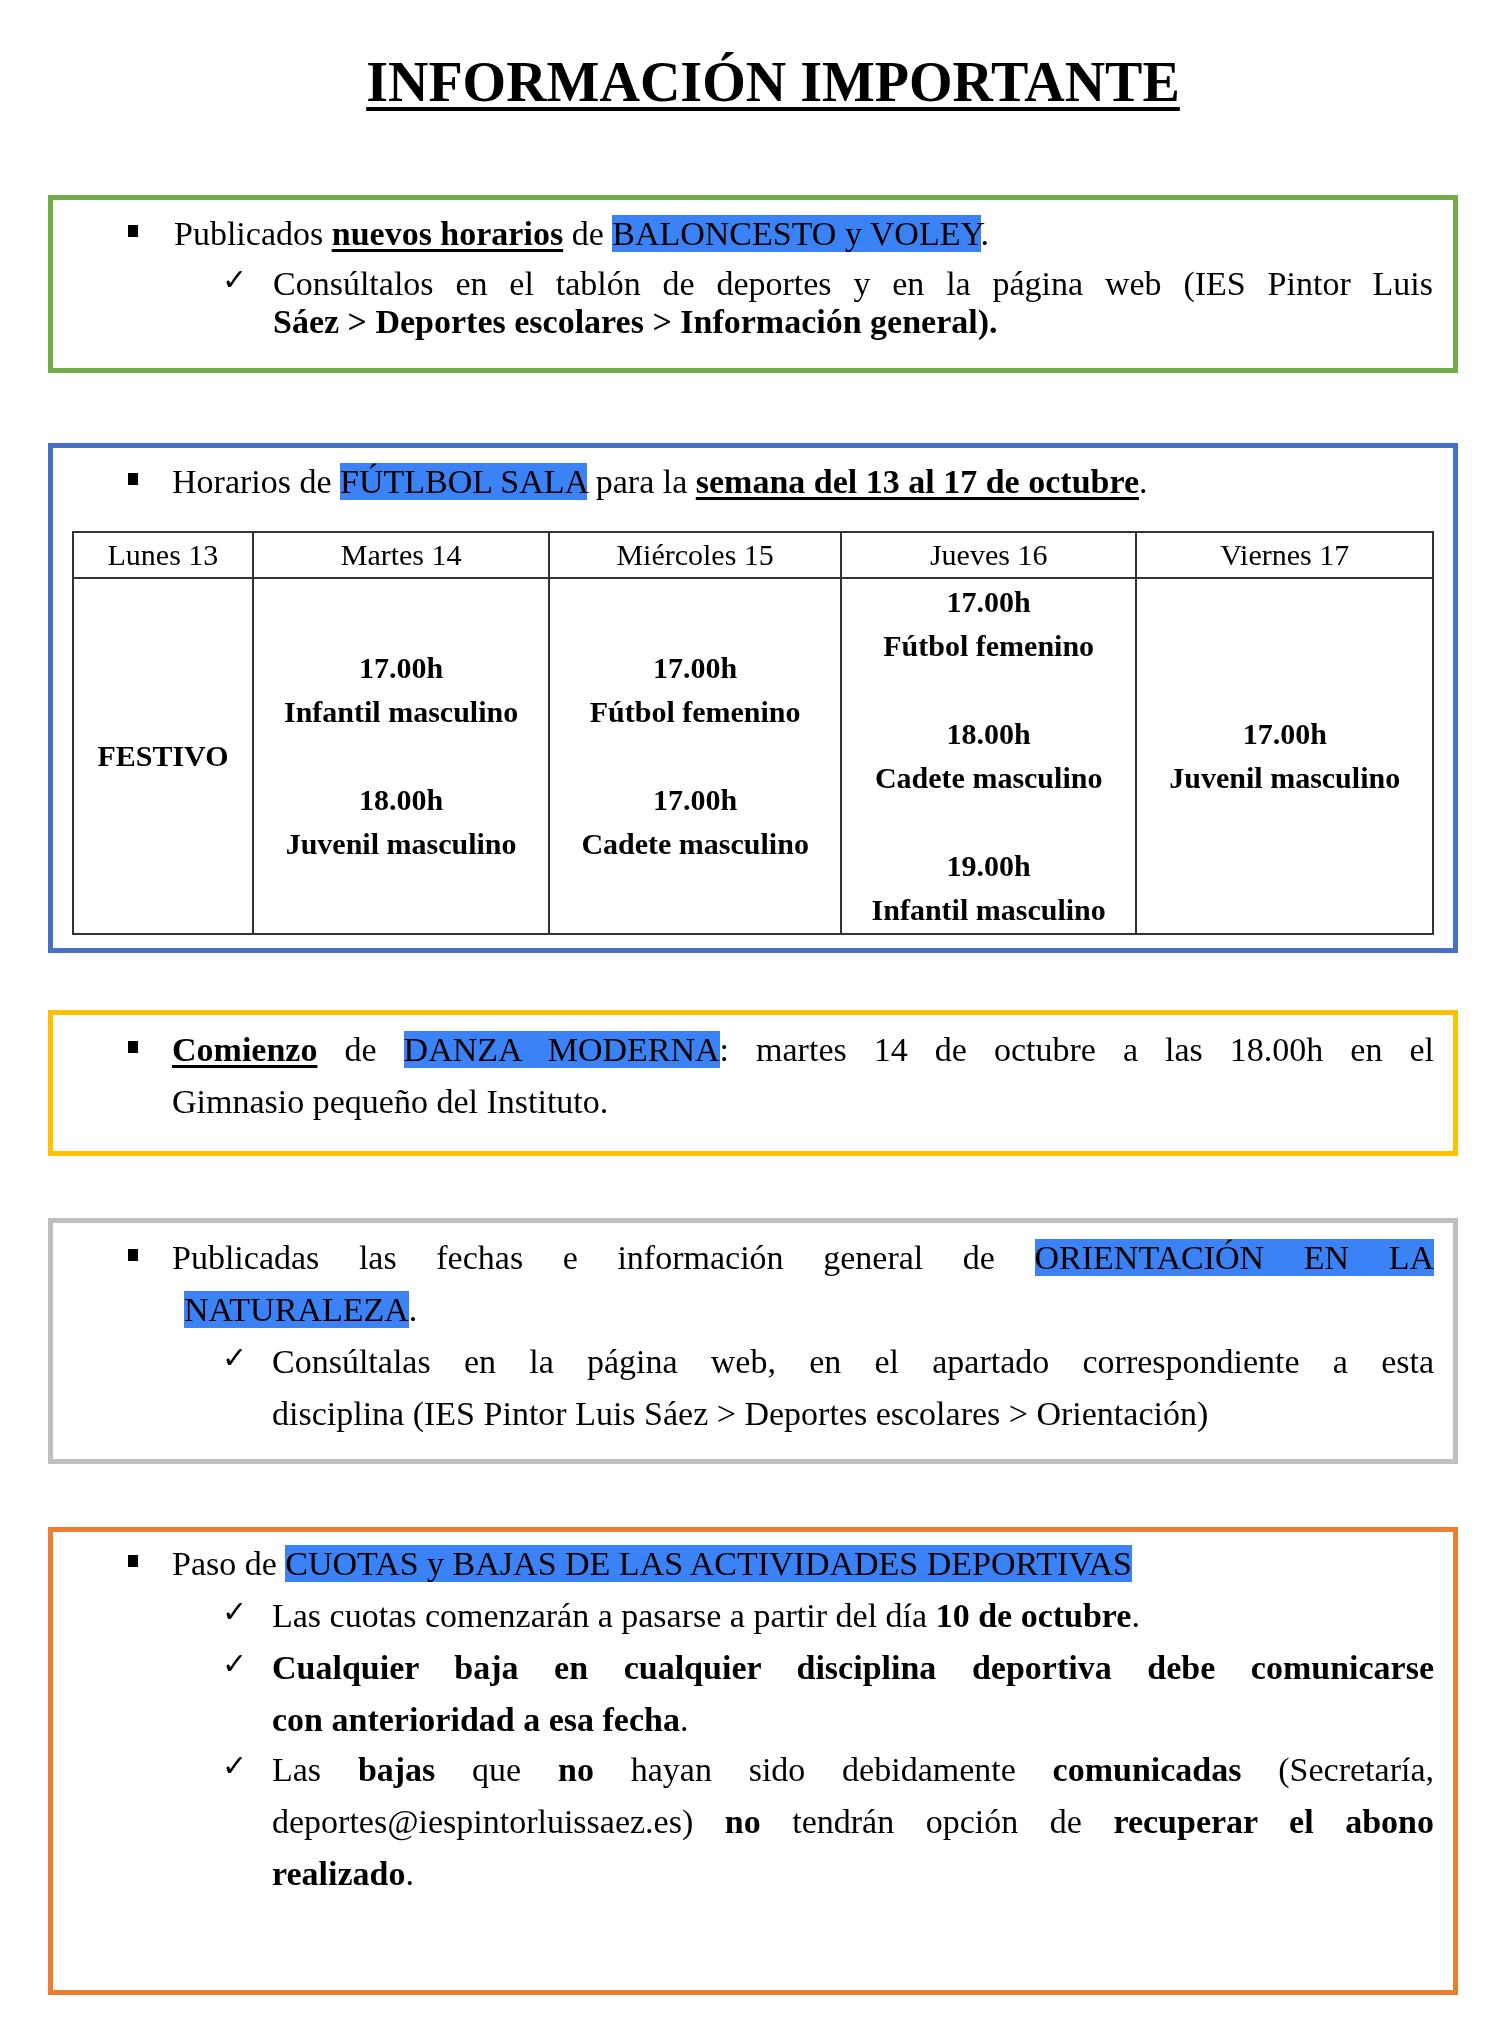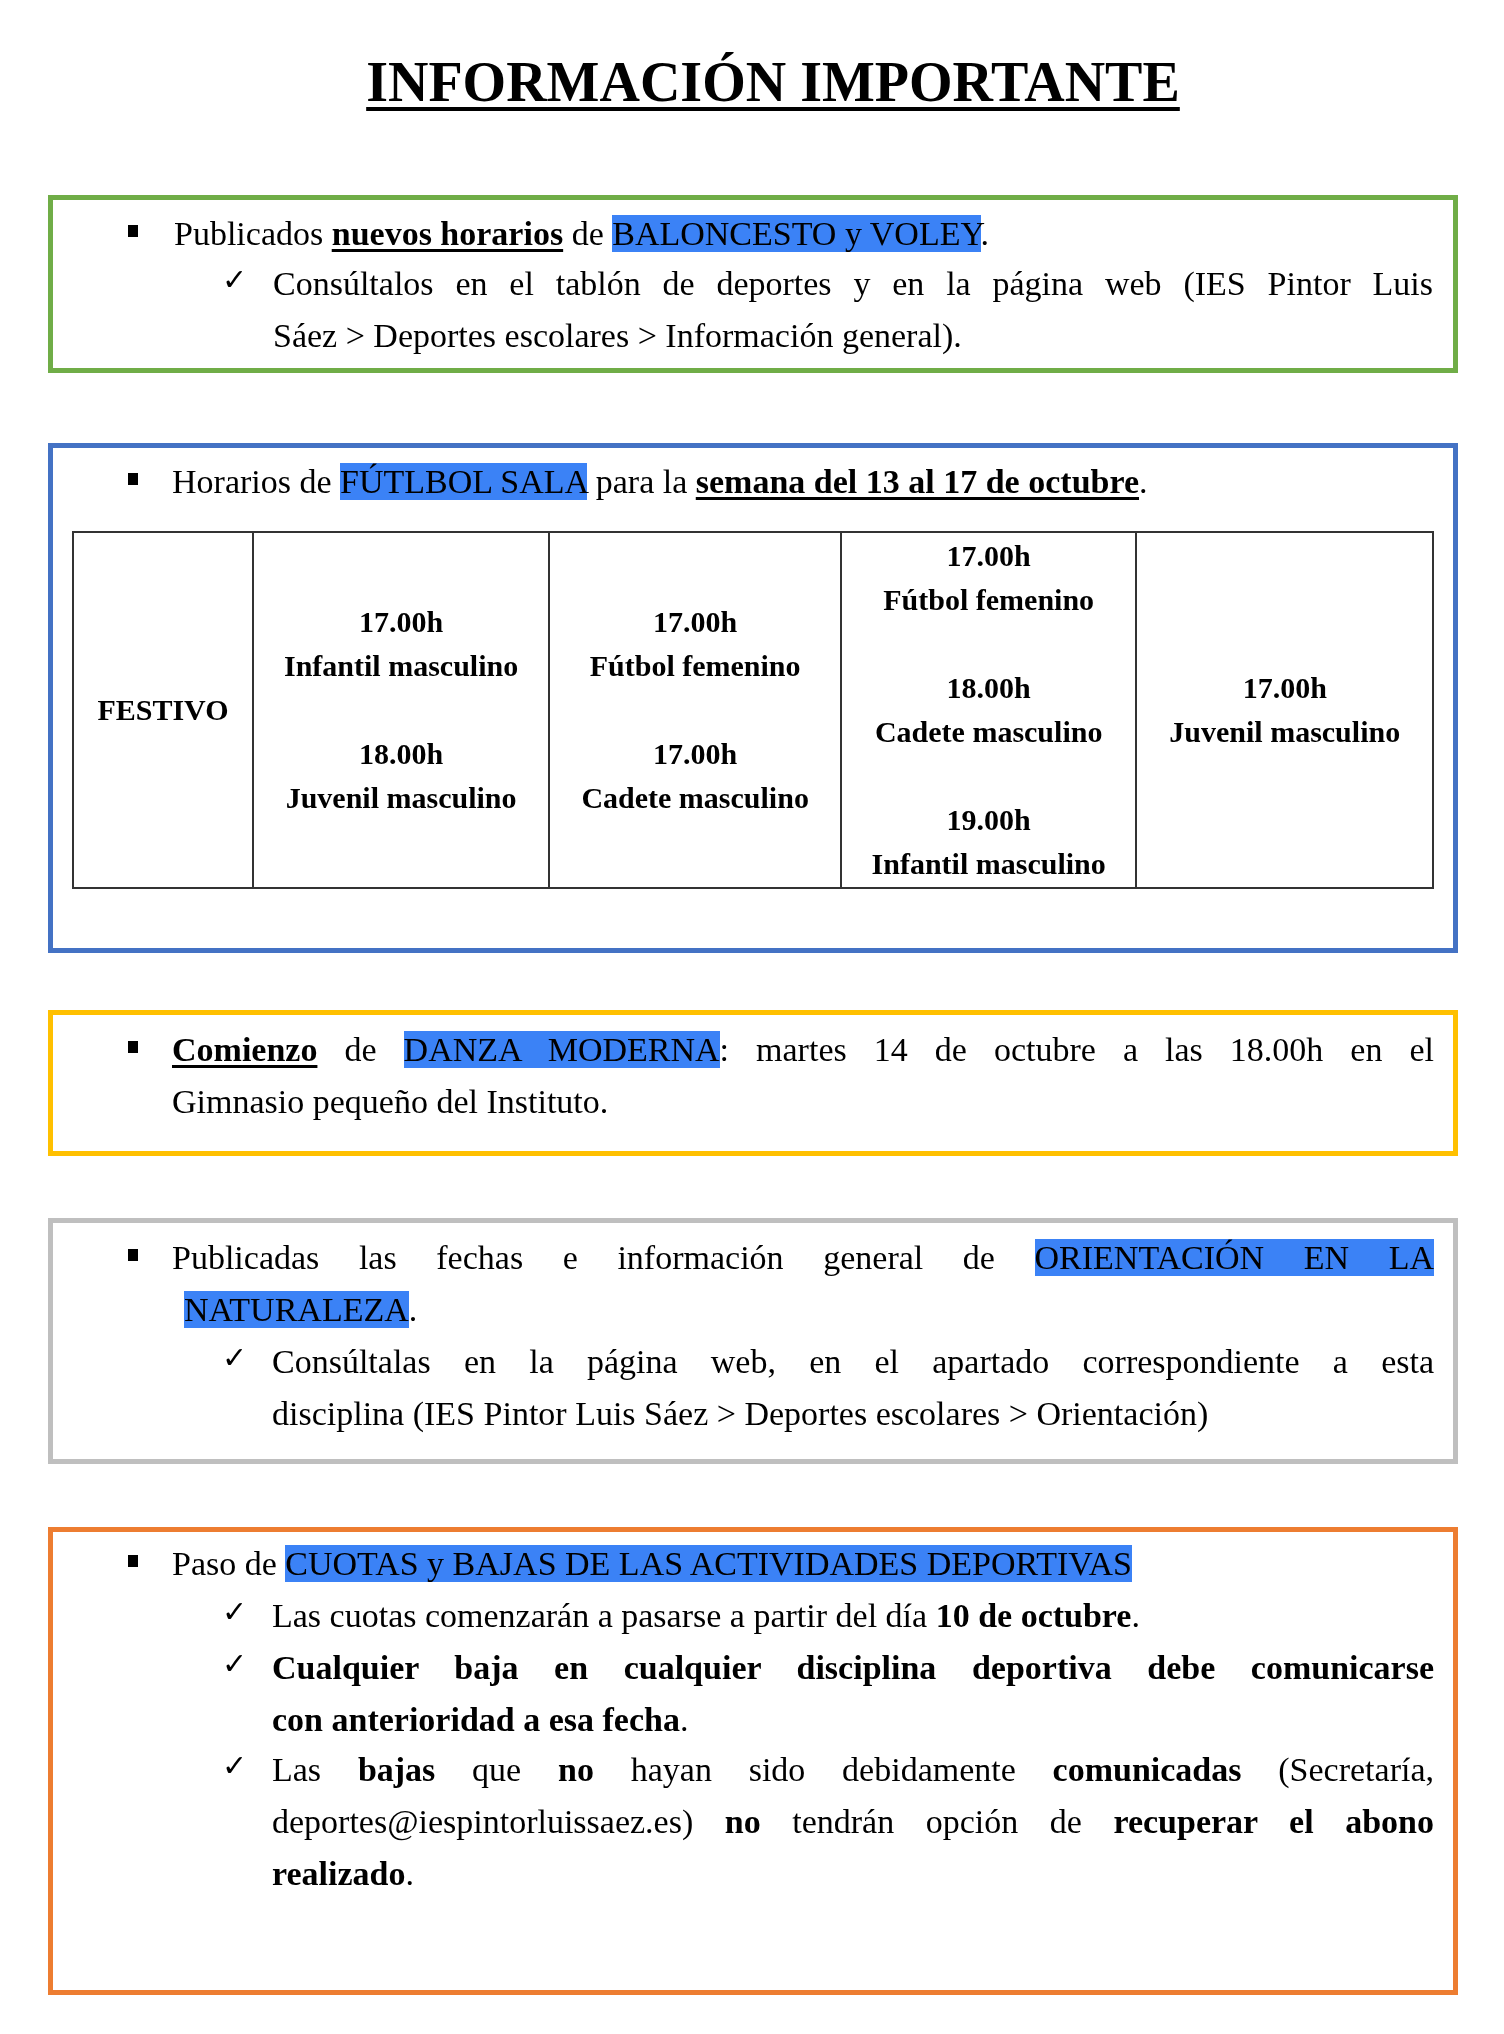--- a/index.html
+++ b/index.html
@@ -46,35 +46,42 @@
 </head>
 <body>
 
 <div class="title">INFORMACIÓN IMPORTANTE</div>
 
 <div class="box" id="box1"></div>
 <span class="bullet" style="left:128px;top:225px;"></span>
 <div class="line" style="left:174px;top:208px;"><span>Publicados </span><b class="u">nuevos horarios</b><span> de </span><span class="hl">BALONCESTO y VOLEY</span><span>.</span></div>
 <span class="check" style="left:222px;top:262px;">✓</span>
 <div class="line just" style="left:273px;top:258px;width:1160px;">Consúltalos en el tablón de deportes y en la página web (IES Pintor Luis</div>
-<div class="line" style="left:273px;top:310px;">Sáez &gt; Deportes escolares &gt; Información general).</div>
+<div class="line" style="left:273px;top:296px;font-weight:bold;">Sáez &gt; Deportes escolares &gt; Información general).</div>
 
 <div class="box" id="box2"></div>
 <span class="bullet" style="left:128px;top:473px;"></span>
 <div class="line" style="left:172px;top:456px;"><span>Horarios de </span><span class="hl">FÚTLBOL SALA</span><span> para la </span><b class="u">semana del 13 al 17 de octubre</b><span>.</span></div>
 
 <table class="sched">
   <colgroup>
       <col style="width:180px">
       <col style="width:297px">
       <col style="width:292px">
       <col style="width:296px">
       <col style="width:297px">
     </colgroup>
   <tbody>
+      <tr>
+    <th>Lunes 13</th>
+    <th>Martes 14</th>
+    <th>Miércoles 15</th>
+    <th>Jueves 16</th>
+    <th>Viernes 17</th>
+  </tr>
   <tr>
     <td>
           <div>FESTIVO</div>
         </td>
     <td>
       <div>17.00h</div>
       <div>Infantil masculino</div>
       <div class="gap"></div>
       <div>18.00h</div>
       <div>Juvenil masculino</div>

